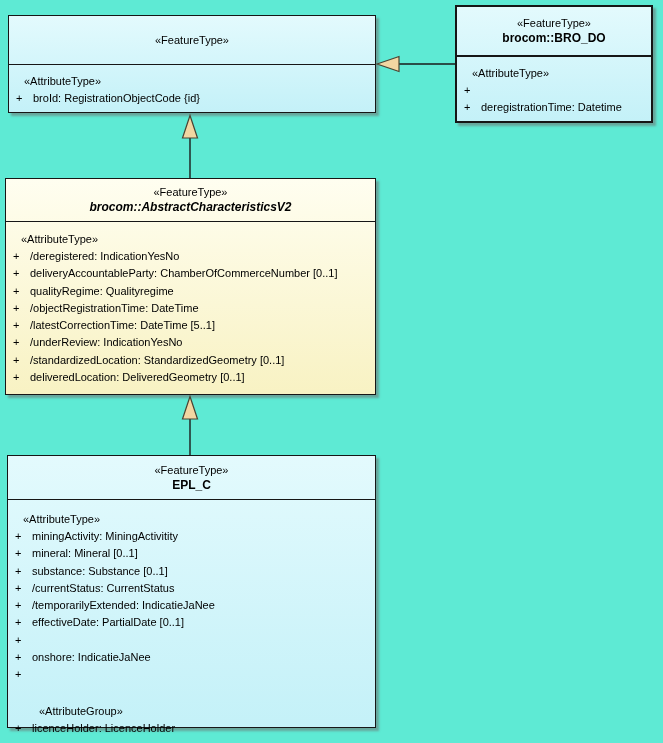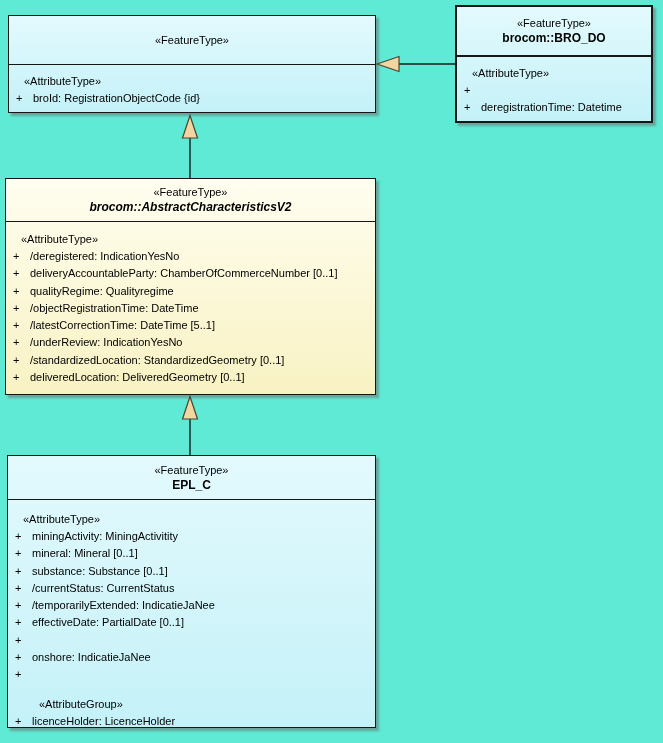--- a/index.html
+++ b/index.html
@@ -26,21 +26,21 @@
   }
   .thick .head { border-bottom-width:2px; }
   .stereo { font-size:11px; line-height:14px; }
   .cname  { font-size:12px; font-weight:bold; line-height:16px; }
   .cname.abstract { font-style:italic; }
   .body { font-size:11px; padding:8px 3px 0 0; flex:1 1 auto; }
   .sec-header { padding-left:15px; height:17px; line-height:17px; }
   .attr-row { display:flex; height:17.3px; line-height:17.3px; }
   .attr-row .vis  { flex:0 0 24px; padding-left:7px; box-sizing:border-box; }
   .attr-row .atext{ white-space:nowrap; }
-  .group-gap { margin-top:12px;padding-left:31px; }
+  .group-gap { margin-top:19px;padding-left:31px; }
   svg.connectors { position:absolute; left:0; top:0; pointer-events:none; }
 </style>
 </head>
 <body>
 
 <div class="canvas">
 
   <div class="uml-class fill-cyan" style="left:8px; top:15px; width:368px; height:98px;">
     <div class="head" style="height:48.5px;">
       <div class="stereo">«FeatureType»</div>

